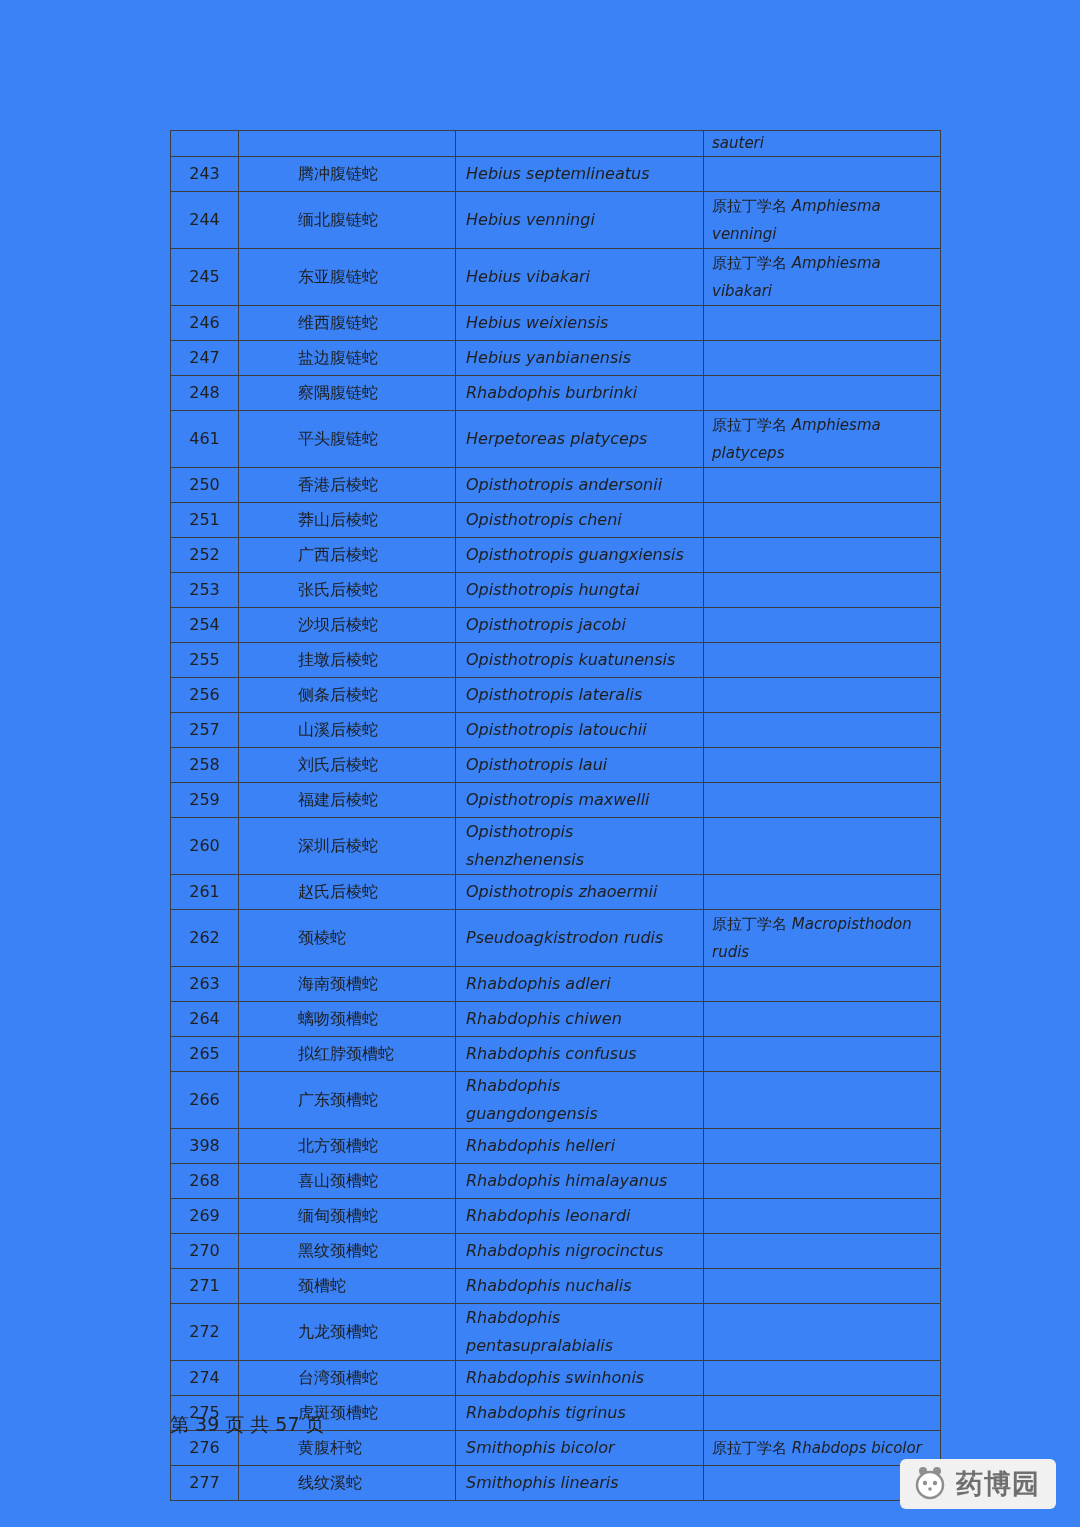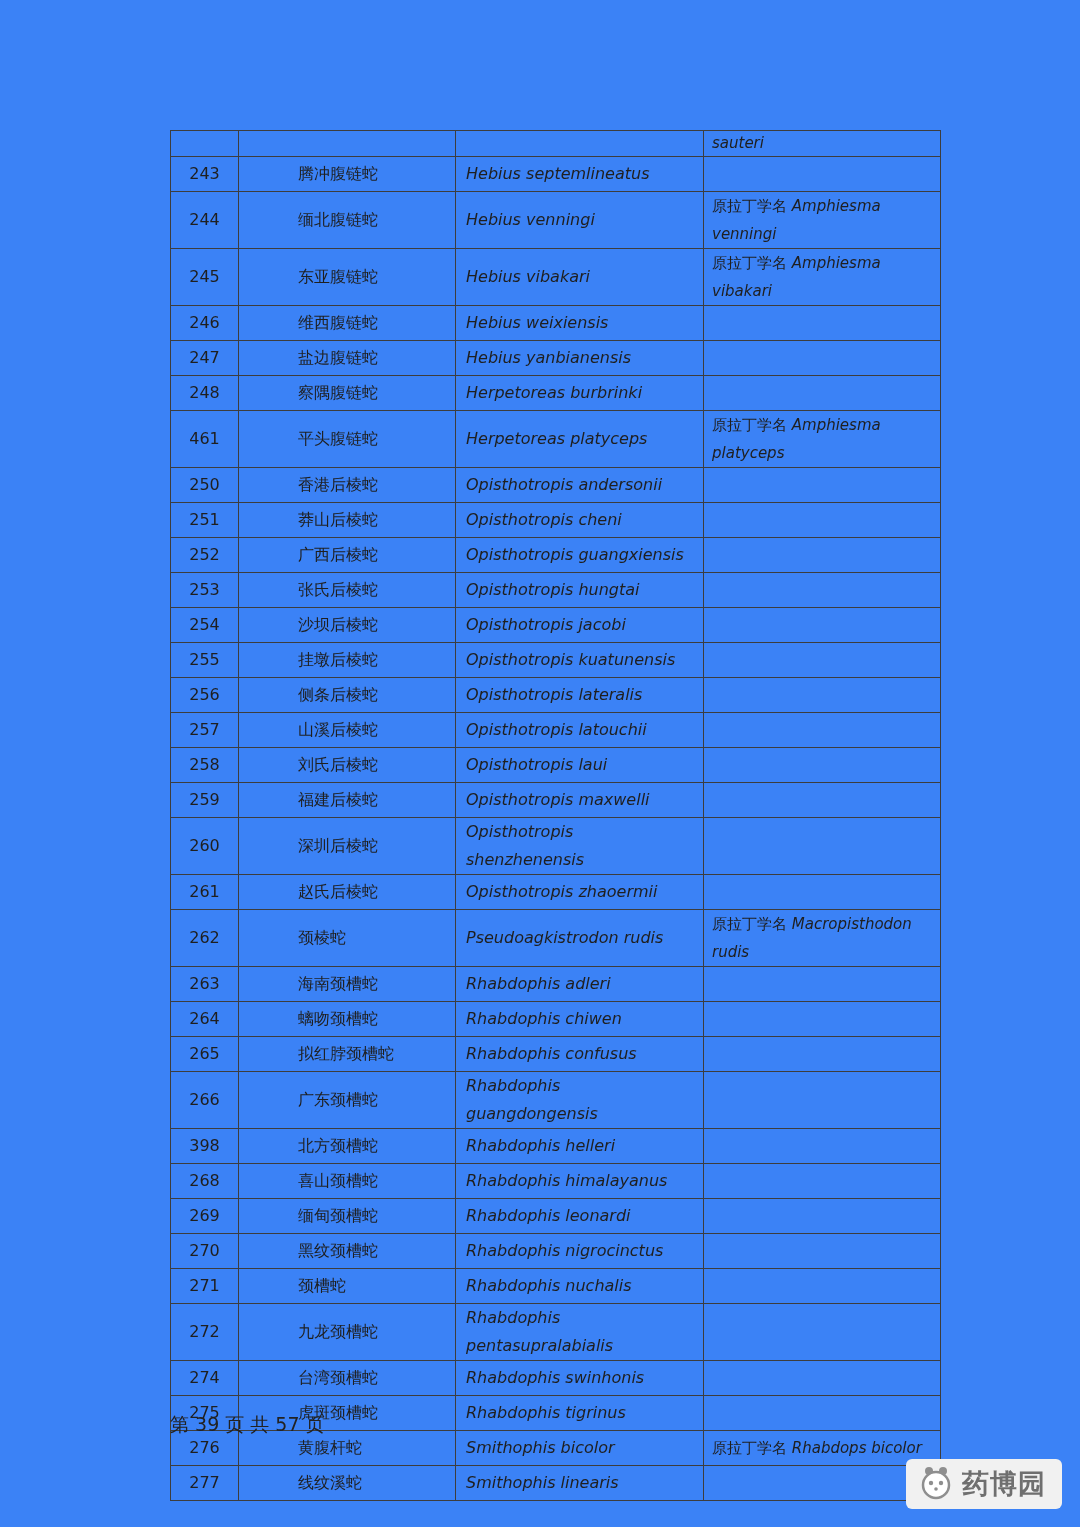--- a/index.html
+++ b/index.html
@@ -45,21 +45,21 @@
   .footer {
     position: absolute;
     left: 170px; top: 1412px; width: 770px;
     text-align: left;
     font-size: 19px;
     color: #222;
   }
 
   .watermark {
     position: absolute;
-    right: 18px; bottom: 18px;
+    right: 24px; bottom: 18px;
     display: flex; align-items: center;
     background: #f1f1f1;
     border-radius: 6px;
     padding: 5px 16px 5px 10px;
   }
   .watermark .logo { margin-right: 6px; display: inline-block; }
   .watermark .wm-text {
     font-size: 27px;
     font-weight: 600;
     color: #6f6f6f;
@@ -113,21 +113,21 @@
         </tr>
         <tr>
           <td class="col-no">247</td>
           <td class="col-cn">盐边腹链蛇</td>
           <td class="col-latin">Hebius yanbianensis</td>
           <td class="col-note"></td>
         </tr>
         <tr>
           <td class="col-no">248</td>
           <td class="col-cn">察隅腹链蛇</td>
-          <td class="col-latin">Herpetoreas burbrinki</td>
+          <td class="col-latin">Rhabdophis burbrinki</td>
           <td class="col-note"></td>
         </tr>
         <tr>
           <td class="col-no">461</td>
           <td class="col-cn">平头腹链蛇</td>
           <td class="col-latin">Herpetoreas platyceps</td>
           <td class="col-note"><span>原拉丁学名 </span><span class="latin">Amphiesma
 platyceps</span></td>
         </tr>
         <tr>

